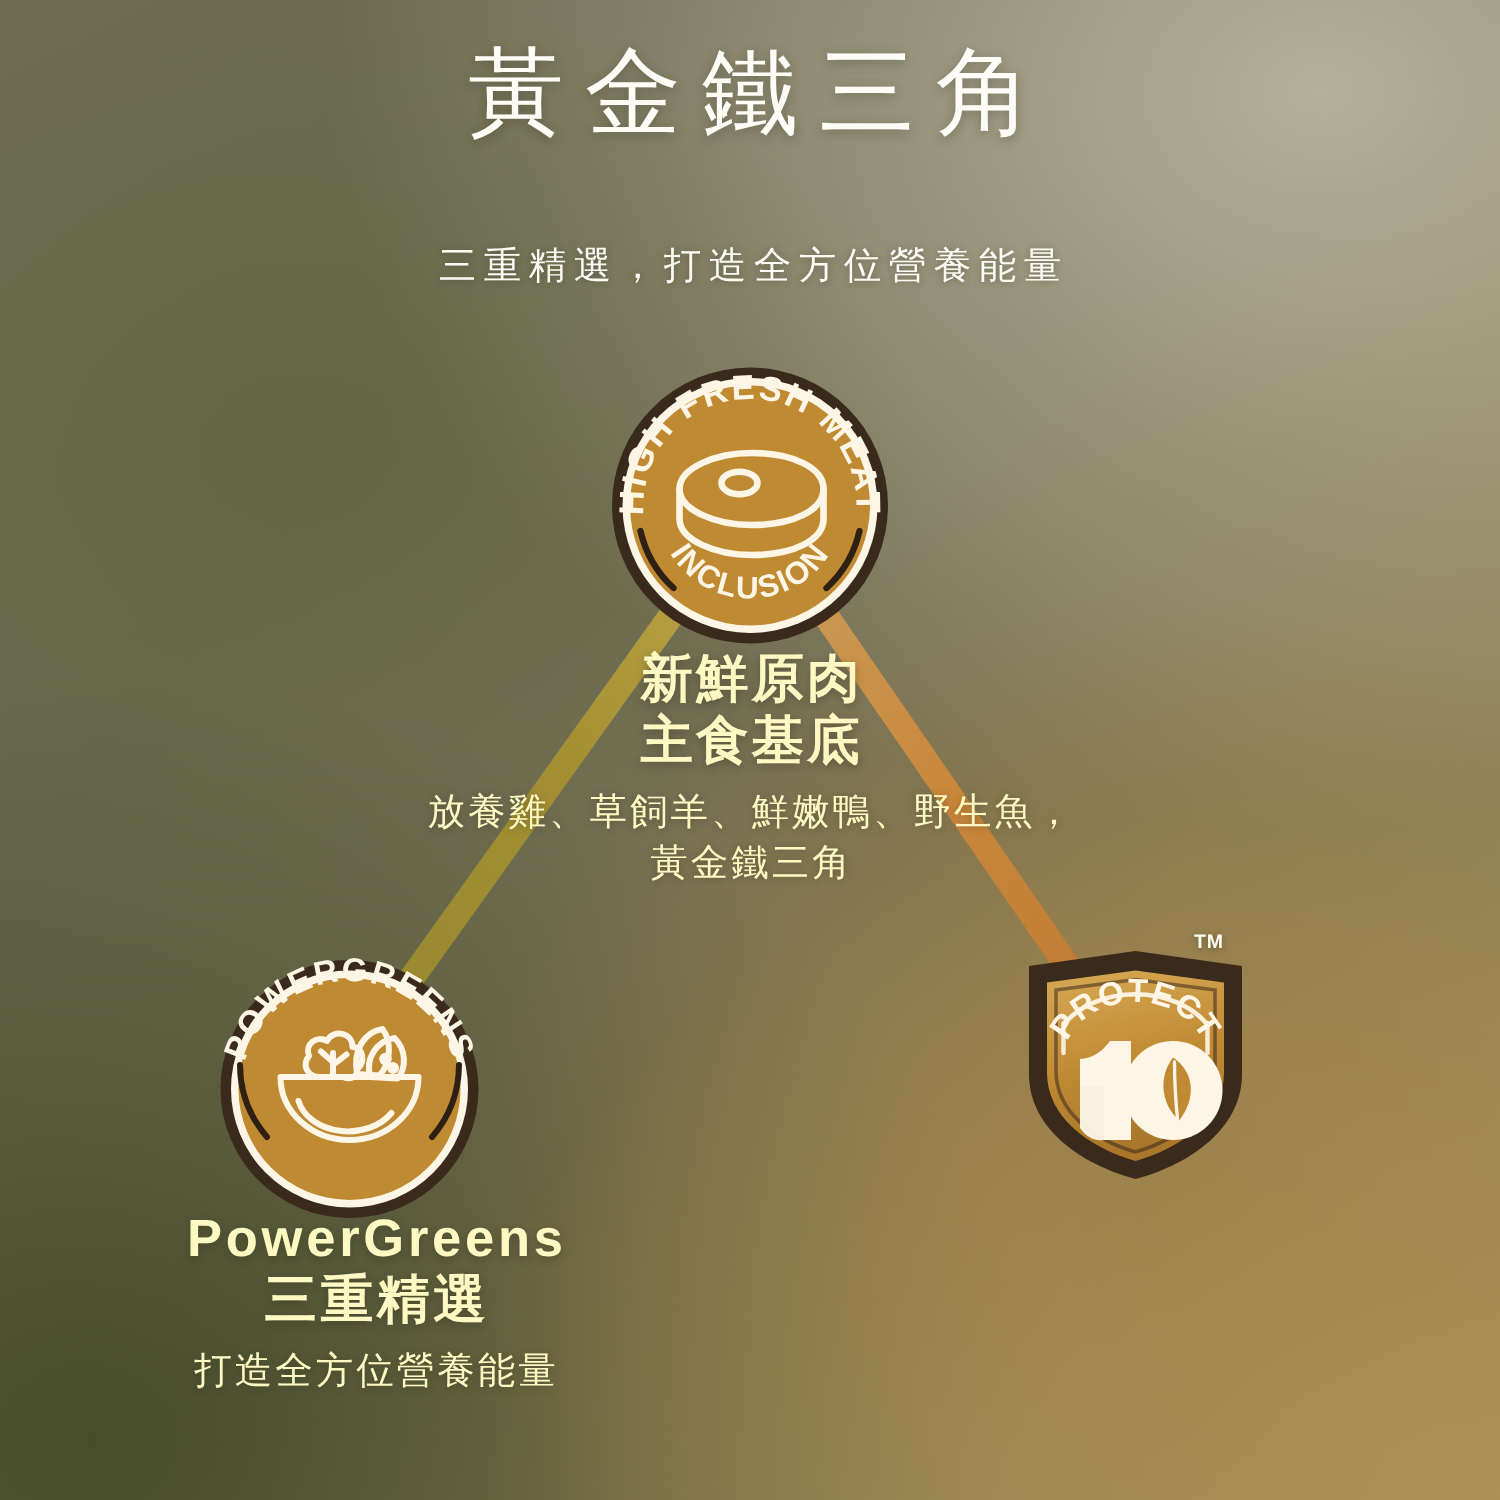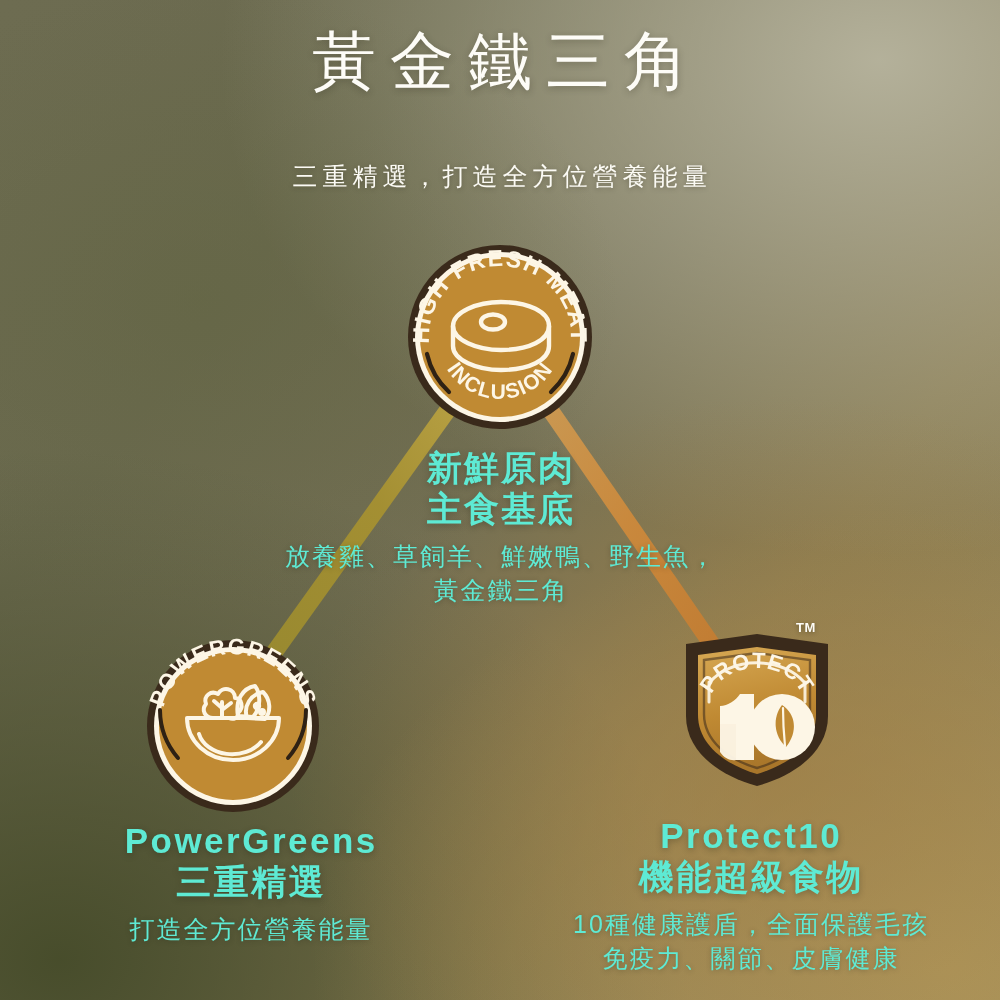--- a/index.html
+++ b/index.html
@@ -67,21 +67,21 @@
   #badge-greens { left:143px;  top:638px;  width:180px; height:142px; }
   #badge-p10    { left:678px;  top:630px;  width:158px; height:158px; }
   #tm-mark {
     position:absolute; left:796px; top:620px;
     font-size:13px; font-weight:700; color:#fdfcf7;
     letter-spacing:0.5px;
     text-shadow:0 1px 4px rgba(40,38,22,0.4);
   }
 
   
-  .block { position:absolute; text-align:center; color:#5eead4;margin-top:15px; }
+  .block { position:absolute; text-align:center; color:#fef9c3; }
   .block .cn-head {
     font-size:35px; font-weight:700; line-height:1.18;
     letter-spacing:2px; text-indent:2px;
     text-shadow:0 2px 6px rgba(40,38,22,0.35);
   }
   .block .en-head {
     font-size:35px; font-weight:700; line-height:1.18;
     letter-spacing:2.5px; text-indent:2.5px;
     text-shadow:0 2px 6px rgba(40,38,22,0.35);
   }
@@ -250,24 +250,14 @@
   <div class="block" id="block-greens">
     <div class="en-head">
       <span>PowerGreens</span>
       <span class="line2">三重精選</span>
     </div>
     <div class="desc">
       <span>打造全方位營養能量</span>
     </div>
   </div>
 
-  <div class="block" id="block-p10">
-    <div class="en-head">
-      <span>Protect10</span>
-      <span class="line2">機能超級食物</span>
-    </div>
-    <div class="desc">
-      <span>10種健康護盾，全面保護毛孩</span>
-      <span class="line2">免疫力、關節、皮膚健康</span>
-    </div>
-  </div>
 
 </div>
 
 </body></html>

